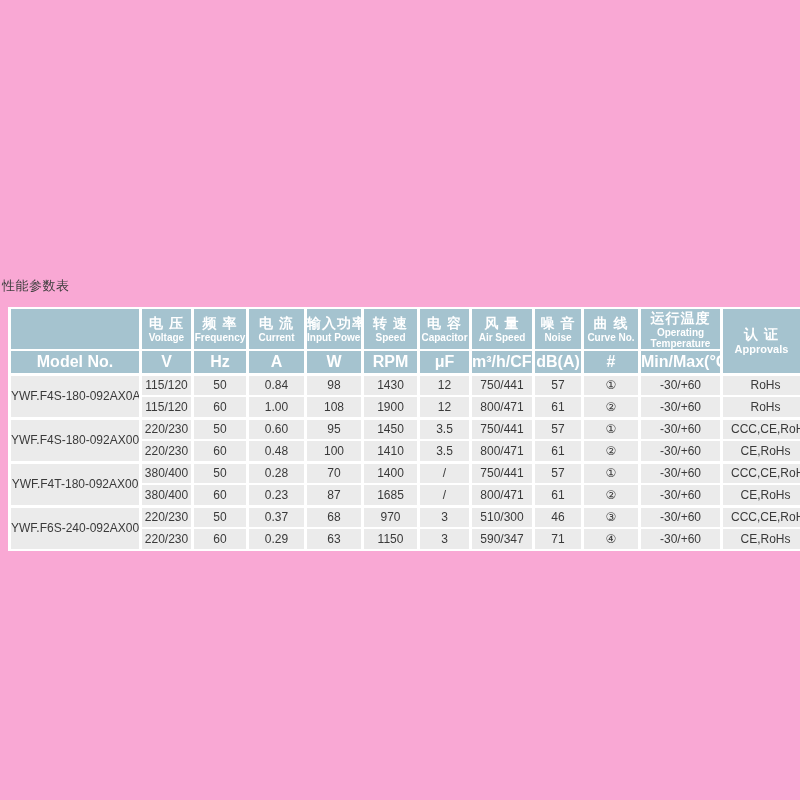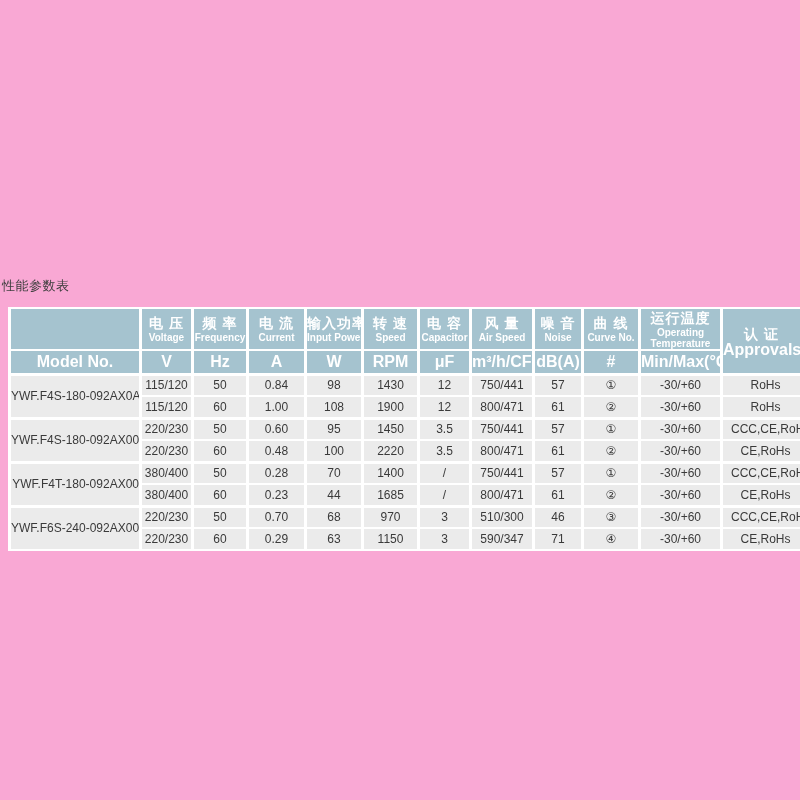--- a/index.html
+++ b/index.html
@@ -61,36 +61,35 @@
     font-size: 10px;
     line-height: 12px;
     white-space: nowrap;
   }
   .en-small {
     font-size: 10px;
     line-height: 11px;
     white-space: normal;
   }
   .approvals-en {
-    font-size: 16px;
+    font-size: 11px;
     line-height: 13px;
   }
   
   tr.data { height: 22px; }
   td.d {
     background: #ebebeb;
     color: #3a3a3a;
     font-size: 12px;
     text-align: center;
     vertical-align: middle;
     white-space: nowrap;
   }
   td.d.model {
     font-size: 12px;
-    text-align: right;
   }
   td.d.appr {
     text-align: center;
     padding-left: 8px;
   }
   tr.gs td { border-top-width: 3px; }
 </style>
 </head>
 <body>
 
@@ -217,21 +216,21 @@
       <td class="d">57</td>
       <td class="d">①</td>
       <td class="d">-30/+60</td>
       <td class="d appr">CCC,CE,RoHs</td>
     </tr>
     <tr class="data">
       <td class="d">220/230</td>
       <td class="d">60</td>
       <td class="d">0.48</td>
       <td class="d">100</td>
-      <td class="d">2220</td>
+      <td class="d">1410</td>
       <td class="d">3.5</td>
       <td class="d">800/471</td>
       <td class="d">61</td>
       <td class="d">②</td>
       <td class="d">-30/+60</td>
       <td class="d appr">CE,RoHs</td>
     </tr>
 
     <tr class="data gs">
       <td class="d model" rowspan="2">YWF.F4T-180-092AX00</td>
@@ -244,35 +243,35 @@
       <td class="d">750/441</td>
       <td class="d">57</td>
       <td class="d">①</td>
       <td class="d">-30/+60</td>
       <td class="d appr">CCC,CE,RoHs</td>
     </tr>
     <tr class="data">
       <td class="d">380/400</td>
       <td class="d">60</td>
       <td class="d">0.23</td>
-      <td class="d">44</td>
+      <td class="d">87</td>
       <td class="d">1685</td>
       <td class="d">/</td>
       <td class="d">800/471</td>
       <td class="d">61</td>
       <td class="d">②</td>
       <td class="d">-30/+60</td>
       <td class="d appr">CE,RoHs</td>
     </tr>
 
     <tr class="data gs">
       <td class="d model" rowspan="2">YWF.F6S-240-092AX00</td>
       <td class="d">220/230</td>
       <td class="d">50</td>
-      <td class="d">0.70</td>
+      <td class="d">0.37</td>
       <td class="d">68</td>
       <td class="d">970</td>
       <td class="d">3</td>
       <td class="d">510/300</td>
       <td class="d">46</td>
       <td class="d">③</td>
       <td class="d">-30/+60</td>
       <td class="d appr">CCC,CE,RoHs</td>
     </tr>
     <tr class="data">

